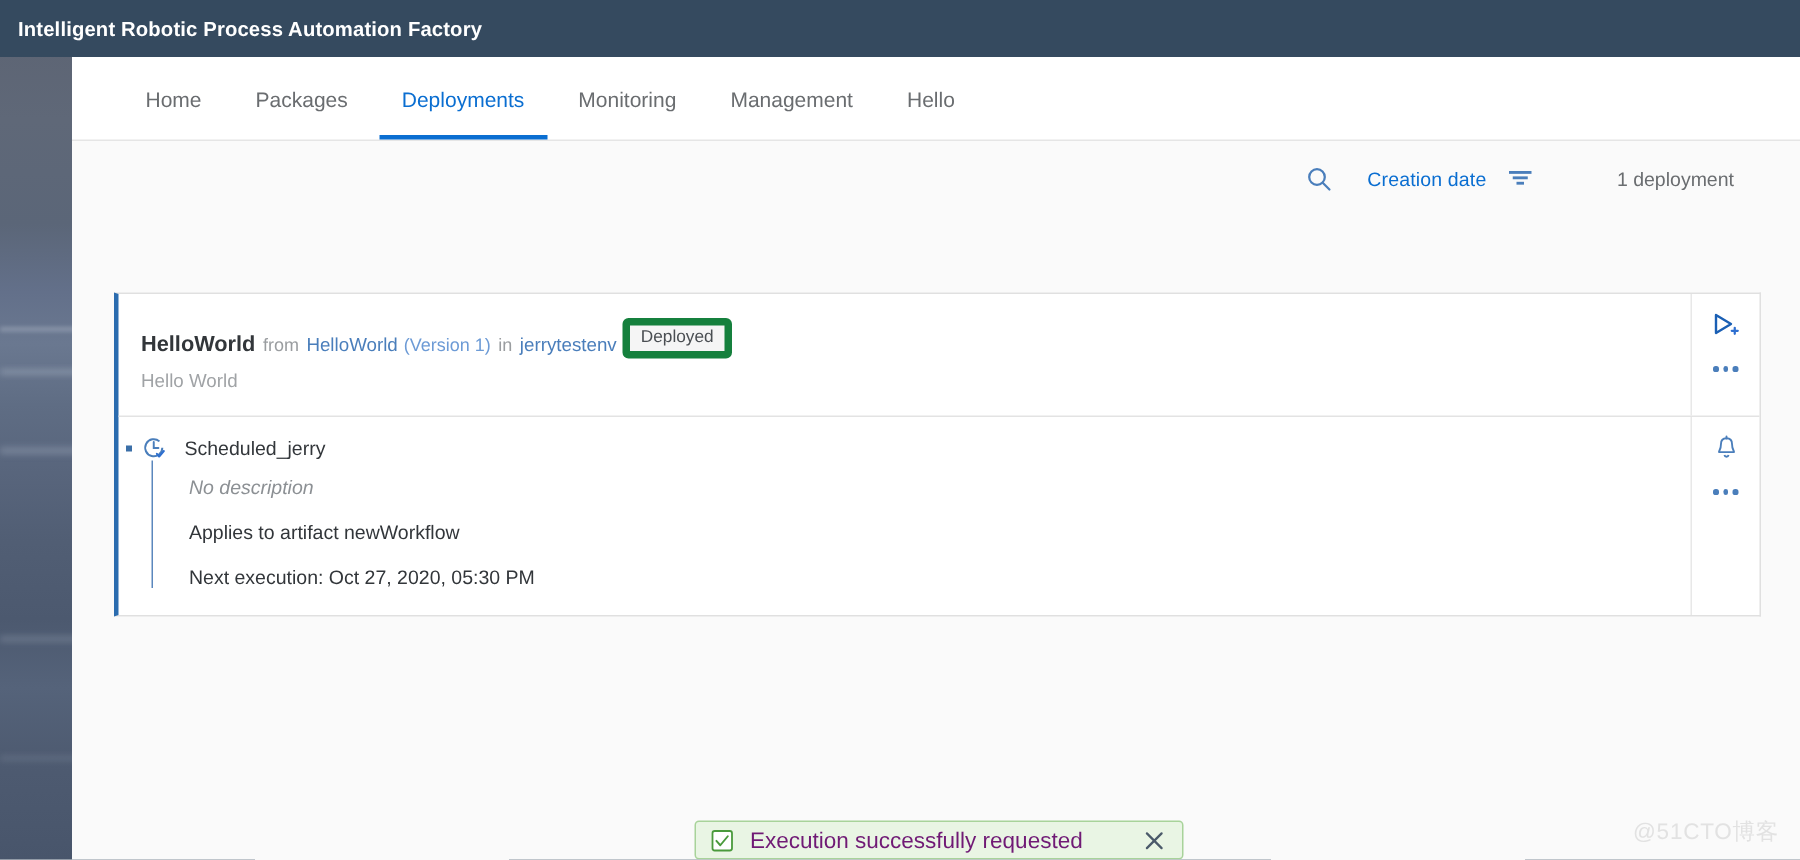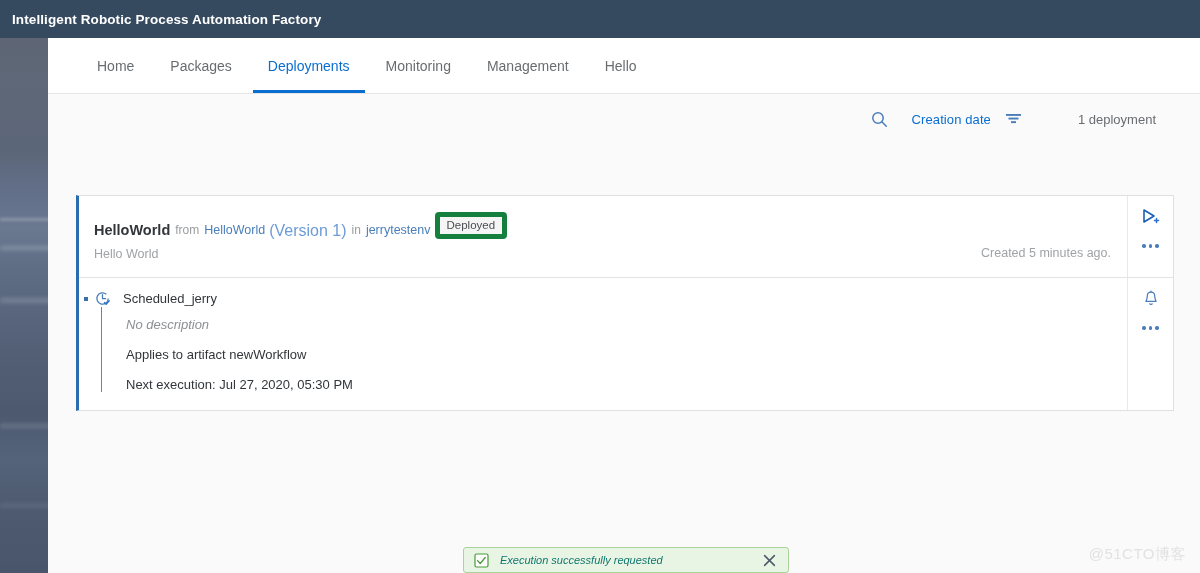--- a/index.html
+++ b/index.html
@@ -233,21 +233,21 @@
   .dep-sep {
     font-size: 12px;
     color: #9a9da0;
     margin: 0 5px;
   }
   .dep-link {
     font-size: 12.5px;
     color: #4a7ebb;
     cursor: pointer;
   }
-  #dep-version { color: #6d9bd6; margin-left: 4px; font-size: 16px; cursor: pointer; }
+  #dep-version { color: #6d9bd6; margin-left: 4px; font-size: 12px; cursor: pointer; }
   #status-badge {
     margin-left: 4px;
     display: inline-block;
     border: 5px solid #15803d;
     border-radius: 4px;
     background: #f5f5f5;
     color: #4a4e52;
     font-size: 11.5px;
     padding: 2px 7px 3px;
     line-height: 12px;
@@ -322,23 +322,22 @@
     border-radius: 3px;
     display: flex;
     align-items: center;
     padding: 0 10px;
     box-sizing: border-box;
     z-index: 8;
   }
   #toast-message {
     flex: 1;
     margin-left: 11px;
-    font-size: 11px;
-    color: #0f766e;
-    font-style: italic;
+    font-size: 15px;
+    color: #701a75;
   }
   #toast-close {
     cursor: pointer;
     color: #4b5a6a;
     font-size: 14px;
     line-height: 1;
     padding: 2px 2px;
   }
 
   
@@ -422,21 +421,20 @@
                 <span class="dep-sep">from</span>
                 <span class="dep-link">HelloWorld</span>
                 <span id="dep-version">(Version 1)</span>
                 <span class="dep-sep">in</span>
                 <span class="dep-link">jerrytestenv</span>
                 <span id="status-badge">Deployed</span>
               </div>
               <div id="dep-description">Hello World</div>
             </div>
           </div>
-          <div id="dep-created">Created 5 minutes ago.</div>
         </div>
         <div class="card-actions">
           <div class="icon-btn">
             <svg width="20" height="18" viewBox="0 0 20 18">
               <path d="M3 2 L13 8 L3 14 Z" fill="none" stroke="#1a5fb4" stroke-width="1.6" stroke-linejoin="round"></path>
               <path d="M15.5 10.5 v4 M13.5 12.5 h4" stroke="#2e6fd0" stroke-width="1.5" stroke-linecap="round"></path>
             </svg>
           </div>
           <div class="dots">
             <span></span>
@@ -458,21 +456,21 @@
                   <path d="M14.2 8.5 a5.7 5.7 0 1 1 -1.9 -4.25" fill="none" stroke="#4a7ebb" stroke-width="1.3"></path>
                   <path d="M8.5 4.6 v4.1 h3.1" fill="none" stroke="#4a7ebb" stroke-width="1.3" stroke-linecap="round"></path>
                   <path d="M10.6 12.6 l1.5 1.7 l3.1 -3.6" fill="none" stroke="#2e6fd0" stroke-width="1.4" stroke-linecap="round" stroke-linejoin="round"></path>
                 </svg>
               </span>
               <span id="sched-name">Scheduled_jerry</span>
             </div>
             <div class="sched-details">
               <div id="sched-no-description">No description</div>
               <div>Applies to artifact newWorkflow</div>
-              <div>Next execution: Jul 27, 2020, 05:30 PM</div>
+              <div>Next execution: Oct 27, 2020, 05:30 PM</div>
             </div>
           </div>
         </div>
         <div class="card-actions">
           <div class="icon-btn">
             <svg width="18" height="18" viewBox="0 0 18 18">
               <path d="M9 2.2 c-2.3 0 -3.7 1.6 -3.7 3.9 c0 3.4 -1.3 4.2 -1.3 5.3 h10 c0 -1.1 -1.3 -1.9 -1.3 -5.3 c0 -2.3 -1.4 -3.9 -3.7 -3.9 z" fill="none" stroke="#4a7ebb" stroke-width="1.25" stroke-linejoin="round"></path>
               <path d="M7.6 13.4 a1.45 1.45 0 0 0 2.8 0" fill="none" stroke="#4a7ebb" stroke-width="1.25"></path>
               <line x1="9" y1="1" x2="9" y2="2.3" stroke="#4a7ebb" stroke-width="1.25" stroke-linecap="round"></line>
             </svg>

